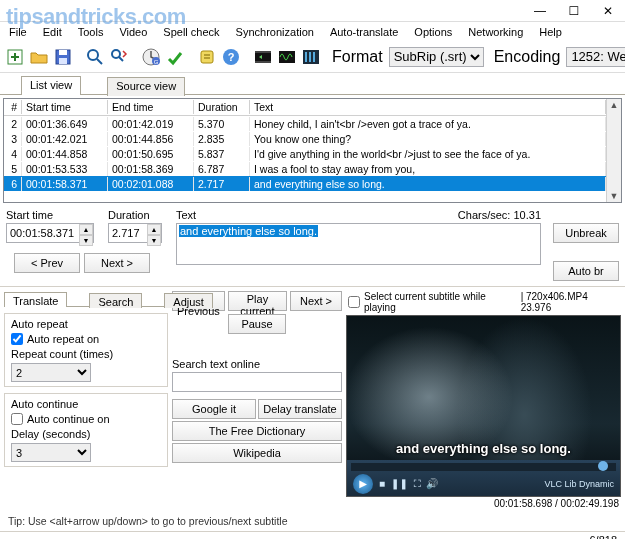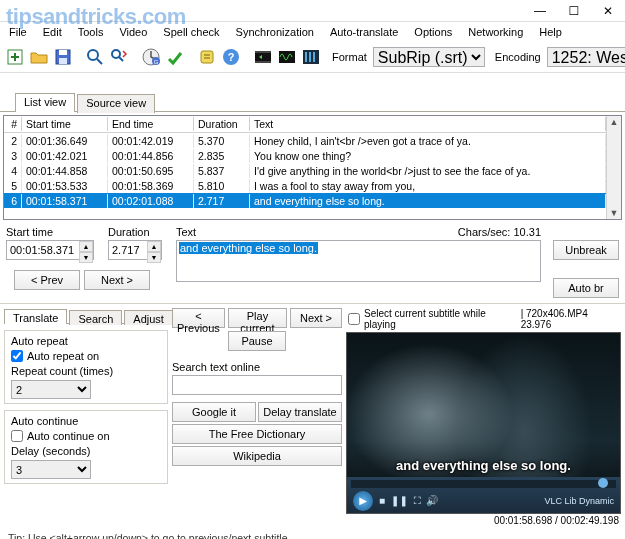--- a/index.html
+++ b/index.html
@@ -49,31 +49,31 @@
   border-bottom: 1px solid #ddd;
 }
 .tbtn {
   width: 26px; height: 26px;
   display: flex; align-items:center; justify-content:center;
   border: 1px solid transparent; border-radius:2px;
   font-size: 16px;
   cursor: pointer;
 }
 .tsep { width:1px; height:22px; background:#ccc; margin:0 3px; }
-.tlbl { font-size:11px; margin: 0 4px 0 8px; }
+.tlbl { font-size:16px; margin: 0 4px 0 8px; }
 select.combo {
-  font-size: 16px; height: 20px;
+  font-size: 13px; height: 20px;
   border: 1px solid #abadb3;
 }
 .combo.wide { width: 130px; }
 .combo.wider { width: 120px; }
 
 .tabstrip {
   display:flex; height:20px; border-bottom:1px solid #aca899;
-  padding-left:15px; margin-top:19px;
+  padding-left:21px; margin-top:2px;gap:24px;
 }
 .tab {
   padding:2px 8px 0; border:1px solid #aca899; border-bottom:none;
   background:#fff; font-size:11px; margin-right:2px;
   position:relative; top:1px; cursor:default;
 }
 .tab.inactive { background:#f1f0ee; top:2px; }
 
 .grid-wrap {
   border:1px solid #828790; margin:3px; height:105px;
@@ -116,21 +116,21 @@
 .navbtns{display:flex;gap:4px;padding:4px 8px;}
 .hr{height:1px;background:#d4d0c8;margin:2px 0;}
 
 .bottom {
   display:flex; height:222px; padding:2px 4px; gap:4px;
 }
 .leftpane{width:164px;display:flex;flex-direction:column;}
 .midpane{width:170px;display:flex;flex-direction:column;gap:3px;}
 .rightpane{flex:1;display:flex;flex-direction:column;}
 
-.subtabs{display:flex;border-bottom:1px solid #aca899;}
+.subtabs{display:flex;border-bottom:1px solid #aca899;gap:20px;}
 .subtabs .tab{font-size:11px;}
 
 .group{border:1px solid #d4d0c8;padding:4px 6px;margin-top:6px;font-size:11px;display:flex;flex-direction:column;gap:3px;}
 .cbx{display:flex;align-items:center;gap:4px;}
 .cbx input{width:12px;height:12px;}
 .smallcombo{width:80px;height:19px;border:1px solid #abadb3;font-size:11px;}
 
 .midbtns{display:flex;gap:3px;margin-top:0;}
 .midbtns .btn{min-width:52px;}
 .srchbox input{width:100%;height:20px;border:1px solid #abadb3;font-size:11px;padding:0 2px;}
@@ -307,21 +307,21 @@
           <div class="c0">4</div>
           <div class="c1">00:01:44.858</div>
           <div class="c2">00:01:50.695</div>
           <div class="c3">5.837</div>
           <div class="c4">I'd give anything in the world&lt;br /&gt;just to see the face of ya.</div>
         </div>
         <div class="grow">
           <div class="c0">5</div>
           <div class="c1">00:01:53.533</div>
           <div class="c2">00:01:58.369</div>
-          <div class="c3">5.810</div>
+          <div class="c3">6.787</div>
           <div class="c4">I was a fool to stay away from you,</div>
         </div>
         <div class="grow sel">
           <div class="c0">6</div>
           <div class="c1">00:01:58.371</div>
           <div class="c2">00:02:01.088</div>
           <div class="c3">2.717</div>
           <div class="c4">and everything else so long.</div>
         </div>
       </div>
@@ -408,21 +408,21 @@
     </div>
   </div>
 
   <div class="midpane">
     <div class="midbtns">
       <button class="btn">&lt; Previous</button>
       <button class="btn">Play current</button>
       <button class="btn">Next &gt;</button>
     </div>
     <div style="text-align:center;"><button class="btn" style="min-width:58px;">Pause</button></div>
-    <div class="srchbox" style="margin-top:7px;">
+    <div class="srchbox" style="margin-top:21px;">
       <div style="margin-bottom:2px;">Search text online</div>
       <input value="" style="">
     </div>
     <div class="gridbtns" style="margin-top:4px;">
       <button class="btn">Google it</button>
       <button class="btn">Delay translate</button>
       <button class="btn full">The Free Dictionary</button>
       <button class="btn full">Wikipedia</button>
     </div>
   </div>

